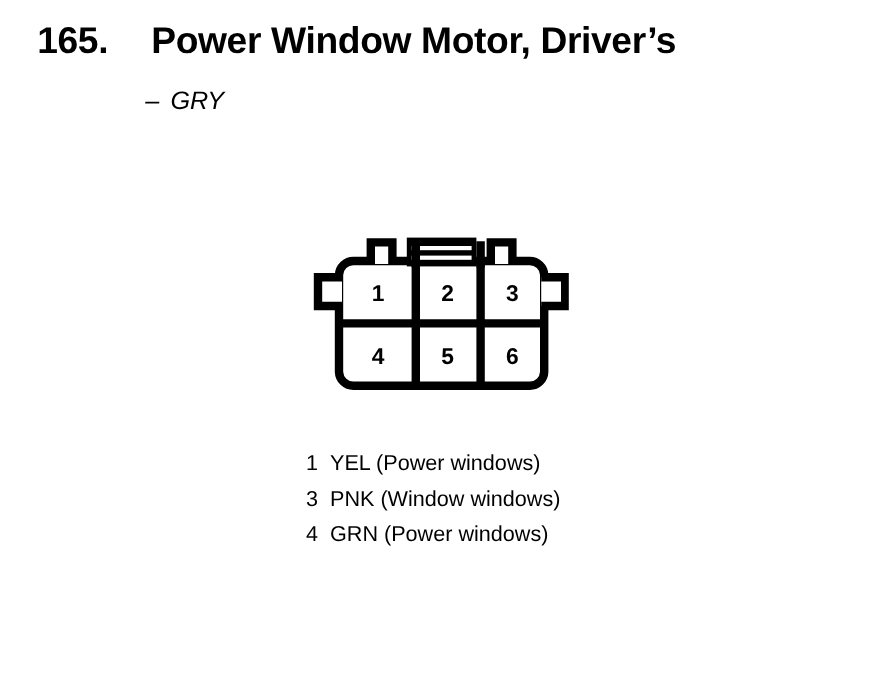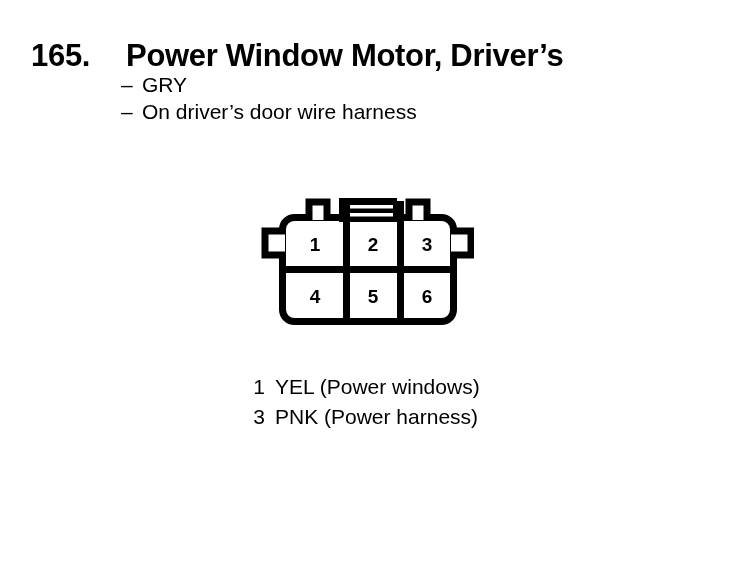--- a/index.html
+++ b/index.html
@@ -14,21 +14,21 @@
     overflow: hidden;
     font-family: "Liberation Sans", sans-serif;
     color: #000000;
     -webkit-font-smoothing: none;
   }
 
   
   #title {
     position: absolute;
     left: 31px;
-    top: 38px;
+    top: 16px;
     font-size: 31px;
     font-weight: bold;
     letter-spacing: -0.3px;
     white-space: nowrap;
     line-height: 36px;
   }
   #title .num {
     display: inline-block;
     width: 95px;
   }
@@ -38,20 +38,21 @@
     position: absolute;
     left: 121px;
     top: 72px;
     font-size: 21px;
     line-height: 26.5px;
     white-space: nowrap;
   }
   #notes .note-row {
     display: block;
     height: 26.5px;
+    font-style: italic;
   }
   #notes .dash {
     display: inline-block;
     width: 21px;
   }
 
   
   #connector {
     position: absolute;
     left: 258px;
@@ -68,21 +69,21 @@
     font-weight: bold;
     fill: #000000;
     text-anchor: middle;
   }
 
   
   #legend {
     position: absolute;
     left: 243px;
     top: 372px;
-    font-size: 21px;
+    font-size: 18px;
     line-height: 29.5px;
     white-space: nowrap;
   }
   #legend .leg-row {
     display: block;
     height: 29.5px;
   }
   #legend .leg-pin {
     display: inline-block;
     width: 22px;
@@ -93,21 +94,20 @@
     padding-left: 10px;
   }
 </style>
 </head>
 <body>
 
 <div id="title"><span class="num">165.</span><span>Power Window Motor, Driver’s</span></div>
 
 <div id="notes">
   <span class="note-row"><span class="dash">–</span><span>GRY</span></span>
-  <span class="note-row"><span class="dash">–</span><span>On driver’s door wire harness</span></span>
 </div>
 
 <div id="connector">
   <svg width="216" height="135" viewBox="0 0 216 135" xmlns="http://www.w3.org/2000/svg">
     <g>
 
       <path d="M 24.5 36 A 12 12 0 0 1 36.5 24.5 L 183.5 24.5 A 12 12 0 0 1 195.5 36 L 195.5 117 A 12 12 0 0 1 183.5 128.5 L 36.5 128.5 A 12 12 0 0 1 24.5 117 Z" fill="#ffffff" stroke="#000000" stroke-width="7"></path>
 
       <path d="M 27 38 L 7 38 L 7 62 L 27 62" fill="#ffffff" stroke="#000000" stroke-width="7" stroke-linejoin="miter"></path>
 
@@ -136,14 +136,15 @@
       <text class="pin-num" x="169" y="58">3</text>
       <text class="pin-num" x="57" y="110">4</text>
       <text class="pin-num" x="115" y="110">5</text>
       <text class="pin-num" x="169" y="110">6</text>
     </g>
   </svg>
 </div>
 
 <div id="legend">
   <span class="leg-row"><span class="leg-pin">1</span><span class="leg-txt">YEL (Power windows)</span></span>
-  <span class="leg-row"><span class="leg-pin">3</span><span class="leg-txt">PNK (Power harness)</span></span>
+  <span class="leg-row"><span class="leg-pin">3</span><span class="leg-txt">PNK (Window windows)</span></span>
+  <span class="leg-row"><span class="leg-pin">4</span><span class="leg-txt">GRN (Power windows)</span></span>
 </div>
 
 </body></html>

